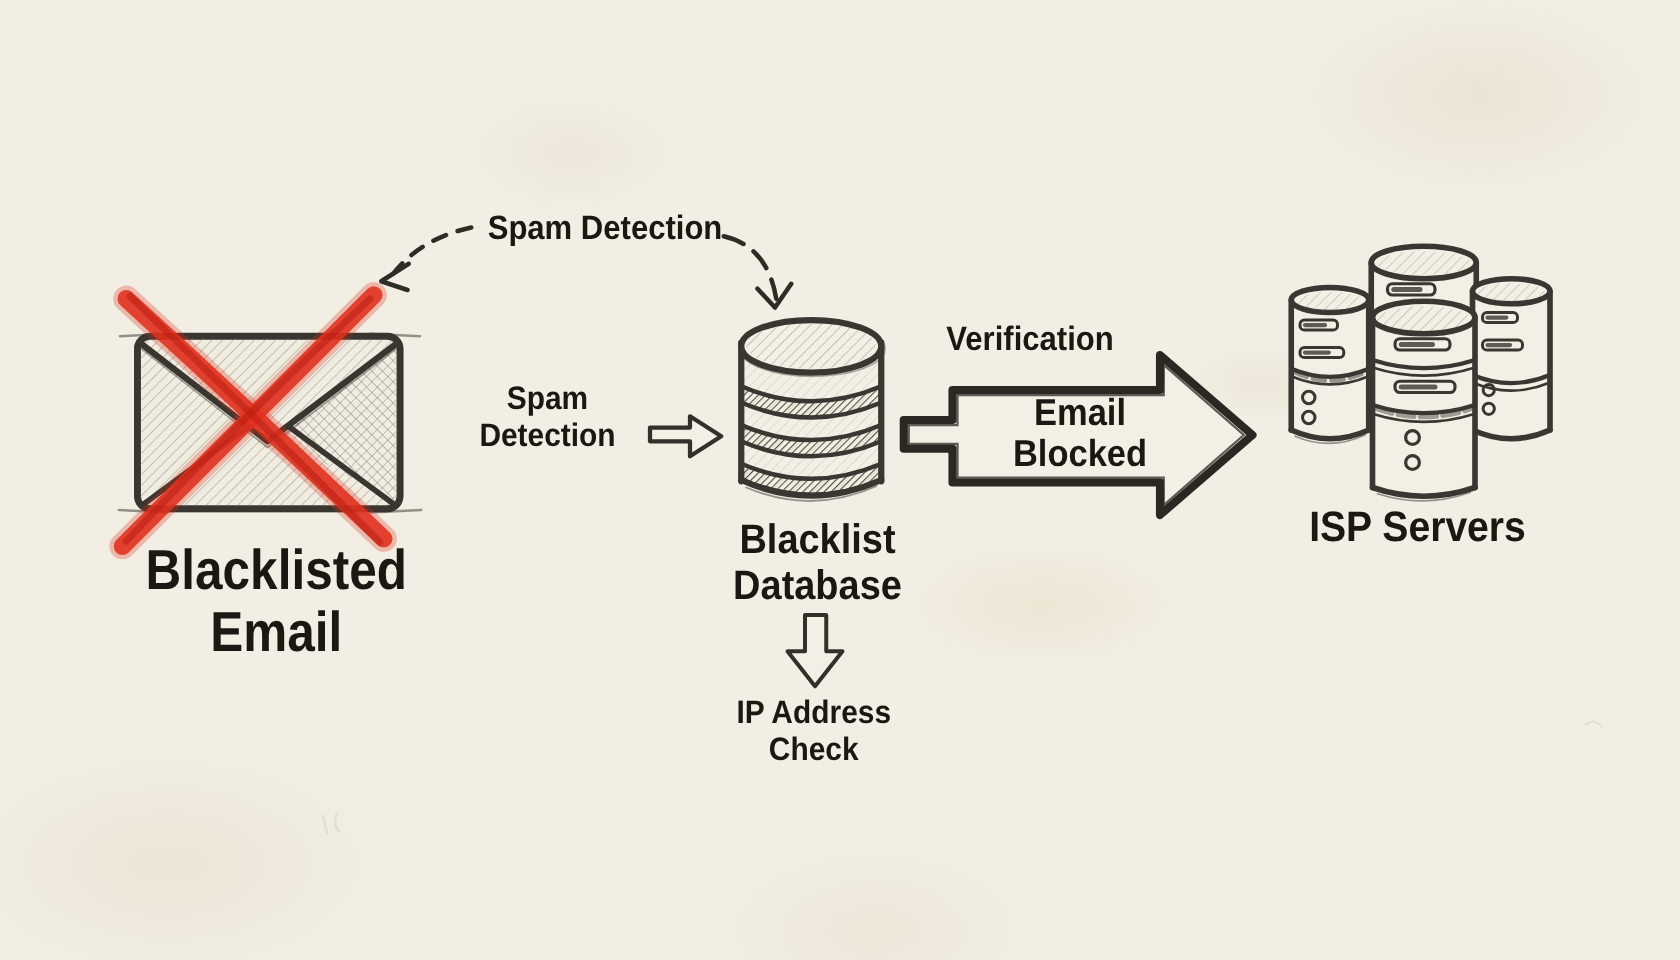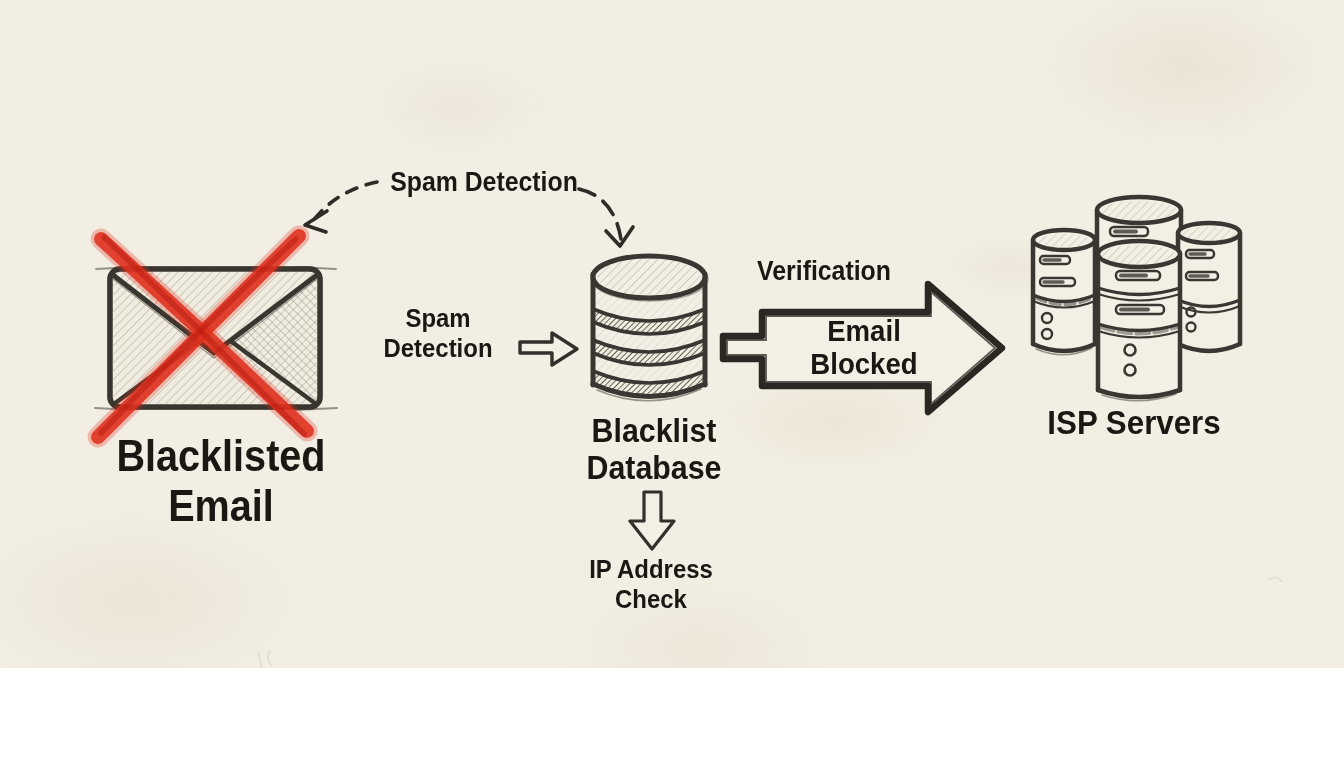--- a/index.html
+++ b/index.html
@@ -1,18 +1,18 @@
 <!DOCTYPE html>
 <html><head>
 <meta charset="utf-8">
 <style>
   html,body{margin:0;padding:0;}
   .stage{
     position:relative;
-    width:1344px;height:668px;
+    width:1344px;height:768px;
     overflow:hidden;
     font-family:"Liberation Sans", sans-serif;
     background-color:#f2eee3;
     background-image:
       radial-gradient(220px 120px at 88% 10%, rgba(221,211,189,.38), transparent 70%),
       radial-gradient(260px 140px at 10% 90%, rgba(219,209,186,.32), transparent 70%),
       radial-gradient(200px 110px at 52% 97%, rgba(222,212,190,.28), transparent 70%),
       radial-gradient(170px 70px at 62% 63%, rgba(206,174,120,.14), transparent 70%),
       radial-gradient(140px 70px at 34% 16%, rgba(224,215,196,.30), transparent 70%),
       radial-gradient(90px 45px at 75% 40%, rgba(220,210,188,.25), transparent 70%);

